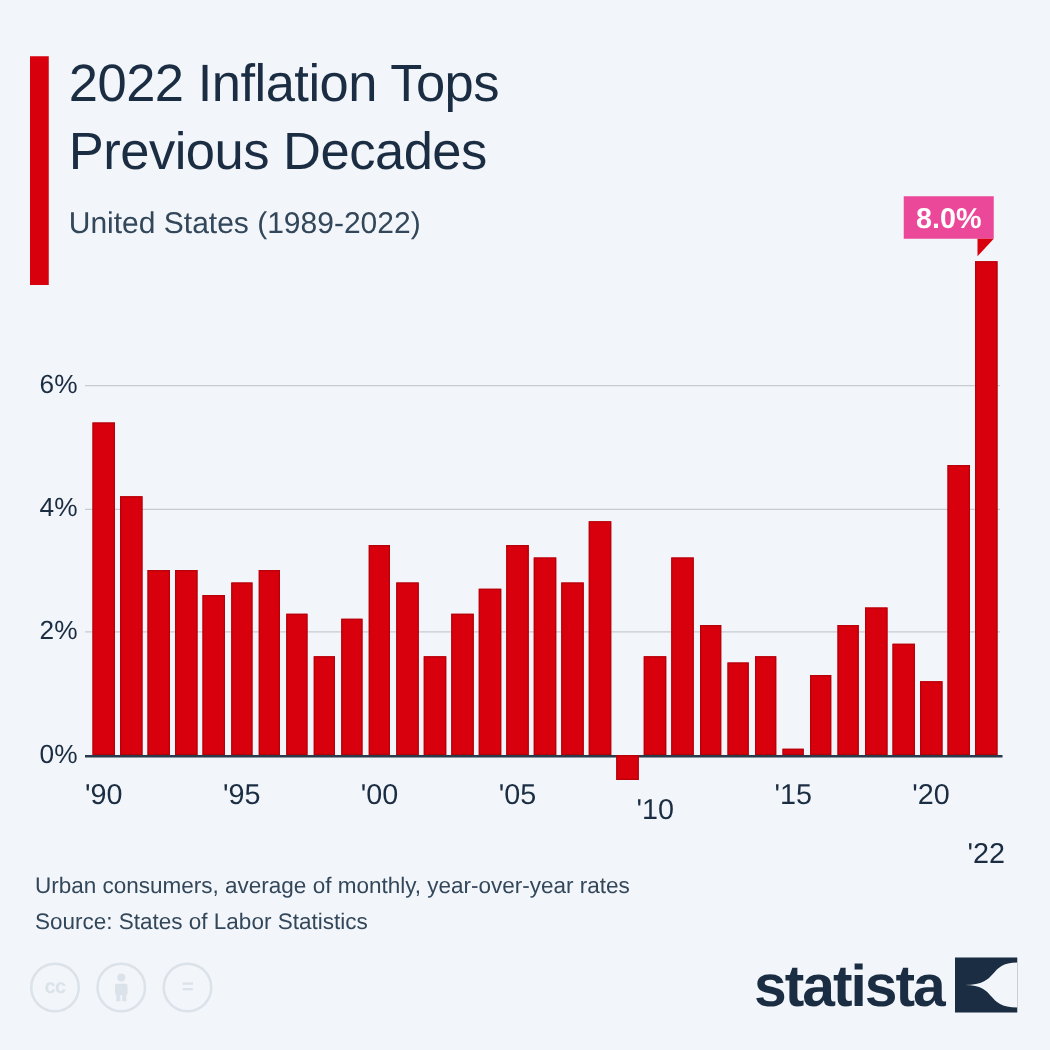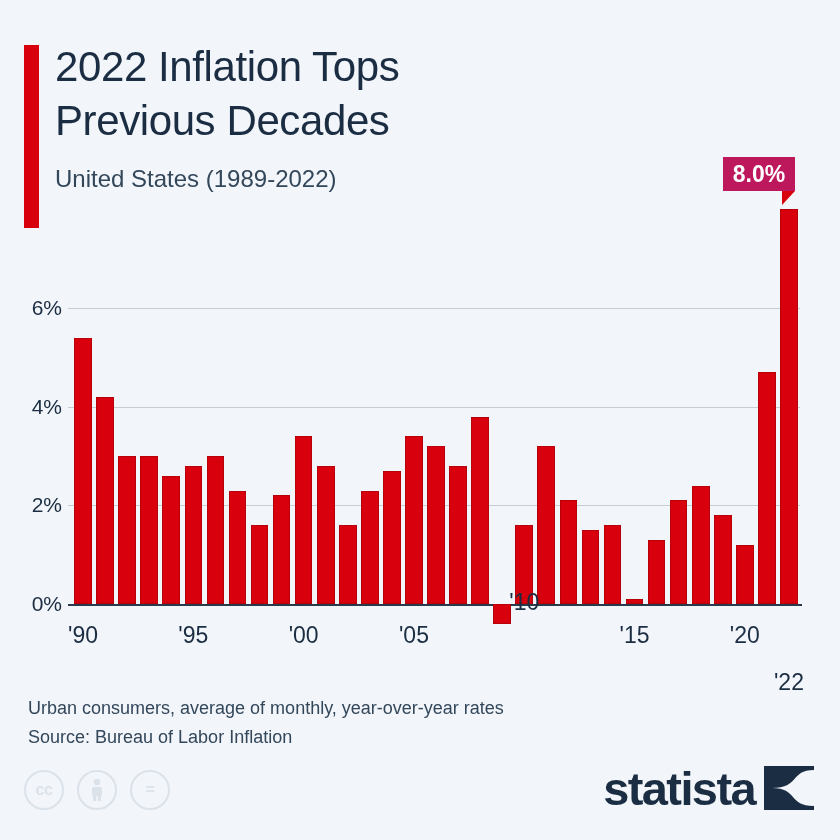--- a/index.html
+++ b/index.html
@@ -151,35 +151,35 @@
       <div class="bar" title="2019: 1.8%" style="left: 713.964px; top: 515.2px; height: 88.8px; width: 17.6485px; background: rgb(216, 0, 12);"></div>
       <div class="bar" title="2020: 1.2%" style="left: 736.024px; top: 544.8px; height: 59.2px; width: 17.6485px; background: rgb(216, 0, 12);"></div>
       <div class="bar" title="2021: 4.7%" style="left: 758.085px; top: 372.133px; height: 231.867px; width: 17.6485px; background: rgb(216, 0, 12);"></div>
       <div class="bar" title="2022: 8%" style="left: 780.145px; top: 209.333px; height: 394.667px; width: 17.6485px; background: rgb(216, 0, 12);"></div>
     </div>
   <div id="xticks">
       <div class="xtick" style="left: 83.0303px; top: 622px;">'90</div>
       <div class="xtick" style="left: 193.333px; top: 622px;">'95</div>
       <div class="xtick" style="left: 303.636px; top: 622px;">'00</div>
       <div class="xtick" style="left: 413.939px; top: 622px;">'05</div>
-      <div class="xtick" style="left: 524.242px; top: 589px;">'10</div>
+      <div class="xtick" style="left: 524.242px; top: 634px;">'10</div>
       <div class="xtick" style="left: 634.545px; top: 622px;">'15</div>
       <div class="xtick" style="left: 744.848px; top: 622px;">'20</div>
       <div class="xtick" style="left: 788.97px; top: 622px; margin-top: 47px;">'22</div>
     </div>
 
-  <div id="callout" style="width: 72px; height: 34px; left: 722.97px; top: 157.333px; background: #be185d;">
+  <div id="callout" style="width: 72px; height: 34px; left: 722.97px; top: 157.333px; background: #ec4899;">
     <span>8.0%</span>
   </div>
   <div id="callout-tail" style="left: 781.97px; top: 191.333px; border-left-color: rgb(216, 0, 12);"></div>
 </div>
 
 <div id="footer-notes">
   <div>Urban consumers, average of monthly, year-over-year rates</div>
-  <div>Source: Bureau of Labor Inflation</div>
+  <div>Source: States of Labor Statistics</div>
 </div>
 
 <div id="cc-badges">
     <div class="cc-badge text">cc</div>
     <div class="cc-badge">
       <svg width="16" height="24" viewBox="0 0 16 24">
         <circle cx="8" cy="4" r="3.2" fill="#dbe2ea"></circle>
         <rect x="3" y="9" width="10" height="9" rx="1.5" fill="#dbe2ea"></rect>
         <rect x="4" y="18" width="3.2" height="5" fill="#dbe2ea"></rect>
         <rect x="8.8" y="18" width="3.2" height="5" fill="#dbe2ea"></rect>

